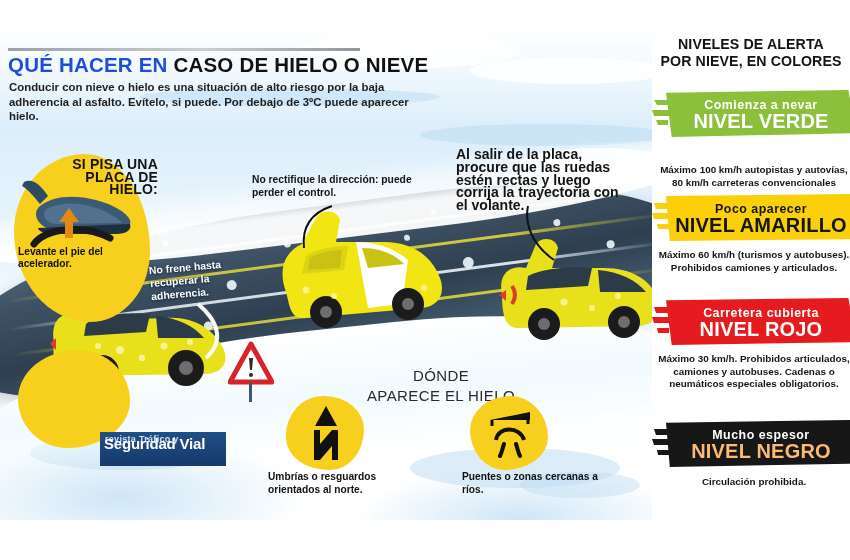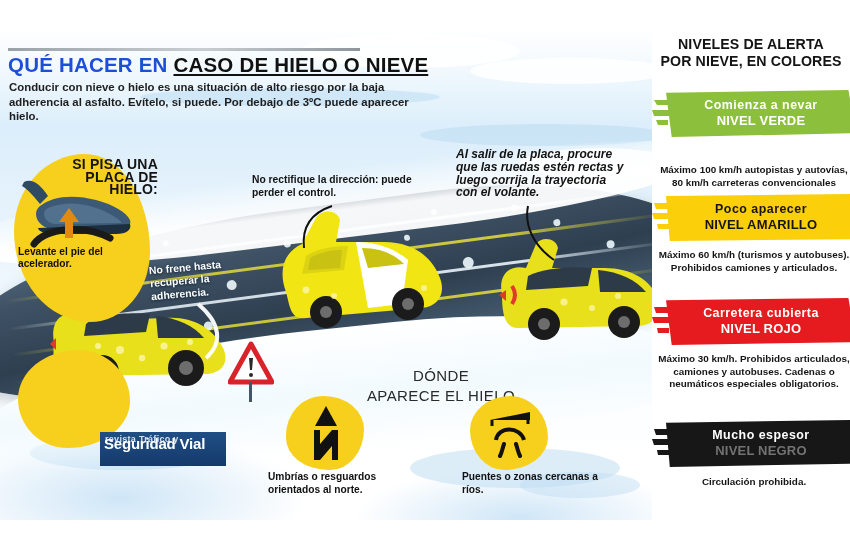--- a/index.html
+++ b/index.html
@@ -56,21 +56,21 @@
     opacity:.95;
   }
 
   
   #headrule{position:absolute;left:8px;top:48px;width:352px;height:3px;background:linear-gradient(90deg,#9aa2a8,#c9ced2 55%,#8e969c);}
   #title{
     position:absolute;left:8px;top:53px;width:420px;
     font-size:20.5px;letter-spacing:.2px;color:#1c1c1c;white-space:nowrap;
   }
   #title .light{font-weight:700;color:#1d4ed8;}
-  #title .bold{font-weight:700;color:#111;text-decoration:underline;}
+  #title .bold{font-weight:700;color:#111;}
   #deck{
     position:absolute;left:9px;top:80px;width:430px;
     font-size:11.4px;line-height:14.6px;font-weight:700;color:#1e1e1e;
   }
 
   
   .blob{
     position:absolute;background:#f7d01e;
     border-radius:46% 54% 40% 60%/52% 44% 56% 48%;
   }
@@ -92,21 +92,21 @@
   
   #blob2{left:286px;top:368px;width:78px;height:74px;border-radius:48% 52% 44% 56%/54% 46% 56% 44%;}
   #b2cap{left:268px;top:443px;width:148px;font-size:10.2px;line-height:12.6px;}
   
   #blob3{left:470px;top:368px;width:78px;height:74px;border-radius:52% 48% 56% 44%/46% 56% 44% 54%;}
   #b3cap{left:462px;top:443px;width:140px;font-size:10.2px;line-height:12.6px;}
 
   
   .callout{position:absolute;font-weight:700;color:#131313;}
   #c1{left:252px;top:146px;width:180px;font-size:10.3px;line-height:12.8px;}
-  #c2{left:456px;top:120px;width:172px;font-size:12px;line-height:12.8px;font-style:italic;}
+  #c2{left:456px;top:120px;width:172px;font-size:14px;line-height:12.8px;}
   #c3{left:150px;top:232px;width:120px;font-size:10.4px;line-height:12.8px;color:#ffffff;
       text-shadow:0 0 3px rgba(25,45,65,.75),0 1px 2px rgba(20,40,60,.8);transform:rotate(-5deg);}
 
   
   #donde{position:absolute;left:348px;top:338px;width:186px;text-align:center;
     font-size:15px;font-weight:400;color:#2a2a2a;letter-spacing:.4px;line-height:20px;}
 
   
   #tri{position:absolute;left:228px;top:312px;width:46px;height:62px;}
 
@@ -121,21 +121,21 @@
   #alerts{position:absolute;left:652px;top:28px;width:198px;height:492px;background:#ffffff;}
   #alerts-title{
     position:absolute;left:0;top:8px;width:198px;text-align:center;
     font-size:14.2px;font-weight:700;color:#141414;line-height:17px;letter-spacing:.1px;
   }
   .band{
     position:absolute;left:14px;width:190px;height:47px;
     display:flex;flex-direction:column;align-items:center;justify-content:center;
   }
   .band .lbl1{font-size:12.4px;font-weight:700;letter-spacing:.5px;line-height:14px;}
-  .band .lbl2{font-size:13px;font-weight:700;letter-spacing:.2px;line-height:18px;}
+  .band .lbl2{font-size:20px;font-weight:700;letter-spacing:.2px;line-height:18px;}
   .note{
     position:absolute;left:6px;width:192px;text-align:center;
     font-size:9.9px;font-weight:700;color:#151515;line-height:12.6px;
   }
   
   #band-verde{top:62px;background:#8cc03c;
     clip-path:polygon(0 6%,96% 0,100% 92%,3% 100%);}
   #band-verde .lbl1{color:#ffffff;}
   #band-verde .lbl2{color:#ffffff;}
   #note-verde{top:117px;margin-top:19px;}
@@ -148,21 +148,21 @@
 
   #band-rojo{top:270px;background:#e51b20;
     clip-path:polygon(0 5%,96% 0,100% 94%,3% 100%);}
   #band-rojo .lbl1{color:#ffffff;}
   #band-rojo .lbl2{color:#ffffff;}
   #note-rojo{top:325px;}
 
   #band-negro{top:392px;background:#171717;
     clip-path:polygon(0 6%,97% 0,100% 93%,2% 100%);}
   #band-negro .lbl1{color:#ffffff;}
-  #band-negro .lbl2{color:#737373;}
+  #band-negro .lbl2{color:#fdba74;}
   #note-negro{top:448px;}
 
   
   .stroke{position:absolute;width:22px;height:34px;}
 </style>
 </head>
 <body>
 
 <div id="stage">
 

